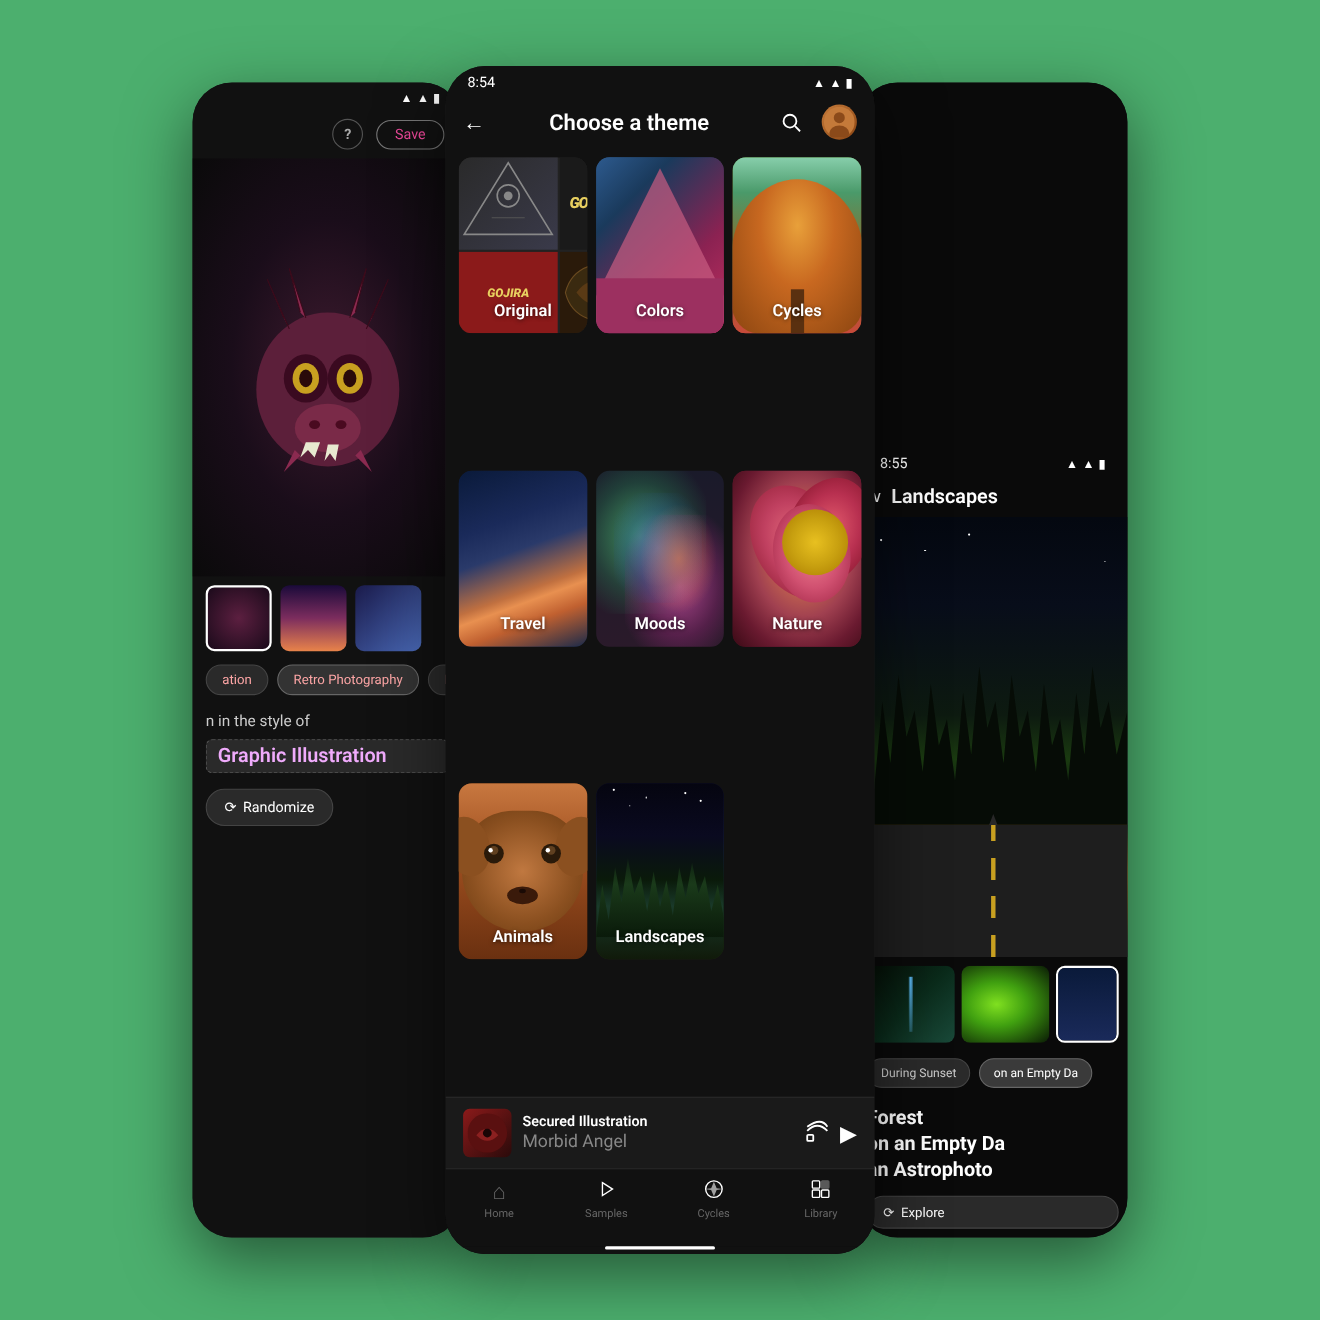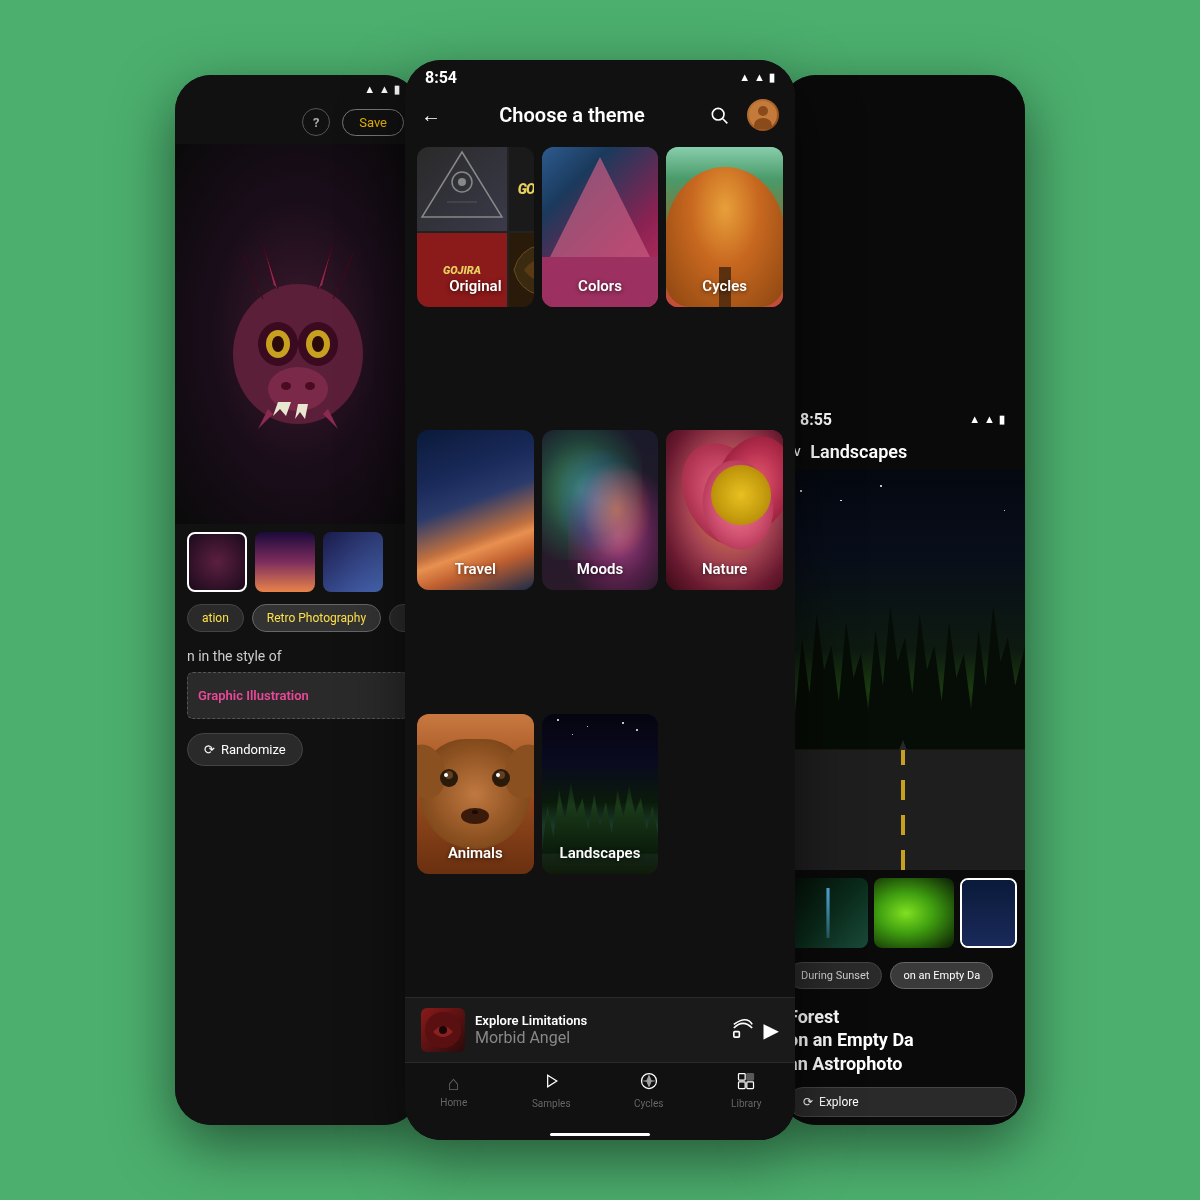--- a/index.html
+++ b/index.html
@@ -53,21 +53,21 @@
     
     .status-bar {
       display: flex;
       justify-content: space-between;
       align-items: center;
       padding: 8px 20px 4px;
       color: white;
       font-size: 12px;
       font-weight: 600;
     }
-    .status-bar .time { font-size: 16px; font-weight: 700; }
+    .status-bar .time { font-size: 13px; font-weight: 400; }
     .status-icons {
       display: flex;
       gap: 4px;
       align-items: center;
     }
     .wifi-icon, .signal-icon, .battery-icon {
       display: inline-block;
       color: white;
       font-size: 11px;
     }
@@ -92,21 +92,21 @@
       border-radius: 50%;
       border: 1.5px solid #555;
       display: flex; align-items: center; justify-content: center;
       color: #aaa; font-size: 13px; font-weight: bold;
     }
     .save-btn {
       background: transparent;
       border: 1.5px solid #777;
       border-radius: 20px;
       padding: 5px 16px;
-      color: #eab308;
+      color: #ec4899;
       font-size: 13px;
     }
     .dragon-image {
       width: 100%;
       height: 380px;
       background: radial-gradient(ellipse at center, #3d1a2e 0%, #1a0d1a 50%, #0a0a0a 100%);
       display: flex;
       align-items: center;
       justify-content: center;
       overflow: hidden;
@@ -145,41 +145,41 @@
       display: flex;
       gap: 8px;
       padding: 4px 12px;
       overflow: hidden;
     }
     .tag {
       background: #2a2a2a;
       border: 1px solid #444;
       border-radius: 20px;
       padding: 6px 14px;
-      color: #fde047;
+      color: #fca5a5;
       font-size: 12px;
       white-space: nowrap;
     }
     .tag.active {
       background: #333;
       border-color: #666;
     }
     .style-text {
       padding: 12px 12px 4px;
       color: #ccc;
       font-size: 14px;
     }
     .style-label {
       margin: 4px 12px;
       background: #2a2a2a;
       border-radius: 6px;
-      padding: 15px 10px;
+      padding: 4px 10px;
       display: inline-block;
-      color: #ec4899;
-      font-size: 13px;
+      color: #f0abfc;
+      font-size: 18px;
       font-weight: 600;
       border: 1px dashed #555;
     }
     .randomize-btn {
       margin: 10px 12px;
       display: flex;
       align-items: center;
       gap: 6px;
       background: #2a2a2a;
       border: 1px solid #444;
@@ -706,21 +706,21 @@
 
       <div class="mini-player">
         <div class="mini-album">
           <svg width="36" height="36" viewBox="0 0 36 36">
             <circle cx="18" cy="18" r="18" fill="#5a1010"></circle>
             <path d="M8 20 Q18 8 28 20 Q18 30 8 20" fill="#8b2020"></path>
             <circle cx="18" cy="18" r="4" fill="#1a0505"></circle>
           </svg>
         </div>
         <div class="mini-info">
-          <div class="mini-title">Explore Limitations</div>
+          <div class="mini-title">Secured Illustration</div>
           <div class="mini-artist">Morbid Angel</div>
         </div>
         <div class="mini-cast-btn">
           <svg width="22" height="22" viewBox="0 0 24 24">
             <rect x="2" y="16" width="6" height="6" rx="1" fill="none" stroke="white" stroke-width="1.8"></rect>
             <path d="M2 12 Q12 2 22 12" fill="none" stroke="white" stroke-width="1.8"></path>
             <path d="M2 8 Q16 -2 22 8" fill="none" stroke="white" stroke-width="1.8"></path>
           </svg>
         </div>
         <div class="mini-play-btn">▶</div>

